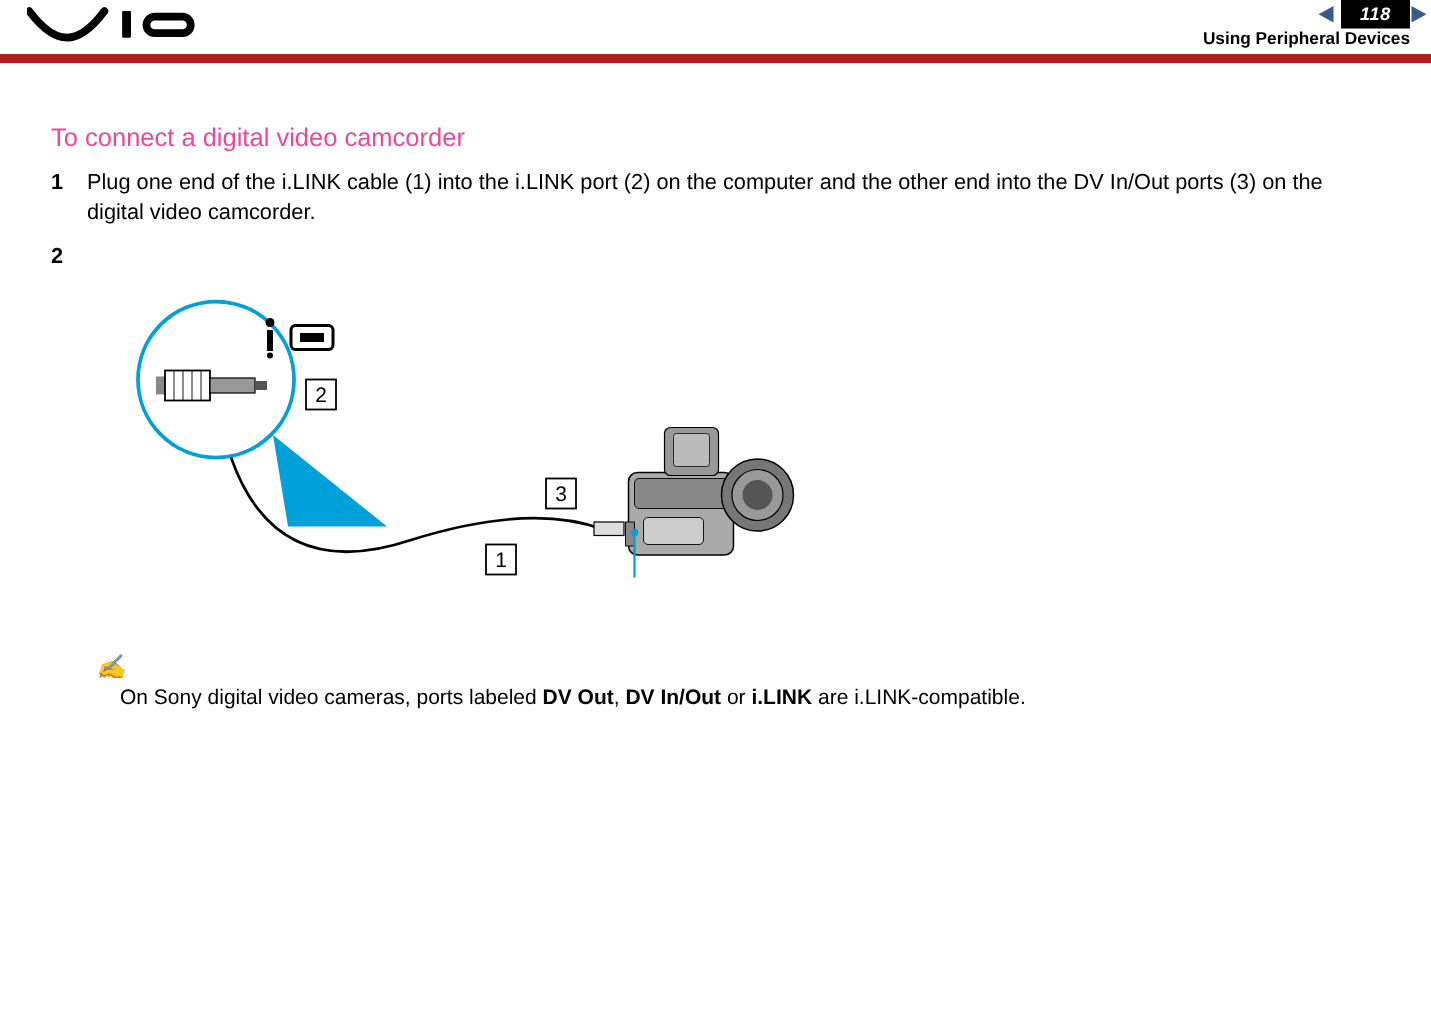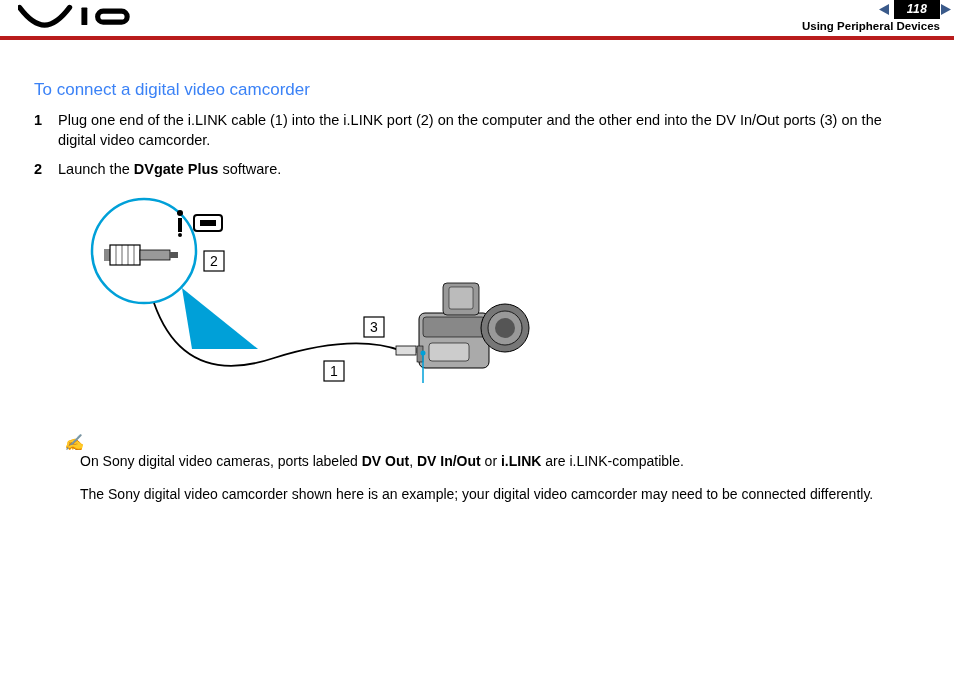--- a/index.html
+++ b/index.html
@@ -8,21 +8,21 @@
     width: 954px;
     height: 674px;
     background: #fff;
     font-family: Arial, Helvetica, sans-serif;
     color: #000;
     overflow: hidden;
   }
   .header {
     position: relative;
     height: 36px;
-    border-bottom: 4px solid #b91c1c;
+    border-bottom: 6px solid #b91c1c;
   }
   .logo {
     position: absolute;
     left: 18px;
     top: 4px;
     height: 26px;
   }
   .page-nav {
     position: absolute;
     right: 0;
@@ -66,21 +66,21 @@
   h1.title {
     margin: 0 0 10px 0;
     font-size: 22px;
     font-weight: 400;
     color: #1a1aff;
   }
   h2.subtitle {
     margin: 0 0 10px 0;
     font-size: 17px;
     font-weight: 400;
-    color: #3b82f6;
+    color: #ec4899;
   }
   .step {
     display: flex;
     font-size: 14.5px;
     line-height: 1.4;
     margin-bottom: 8px;
   }
   .step .num {
     width: 24px;
     flex-shrink: 0;
@@ -138,23 +138,20 @@
 
 <div class="content">
   <h2 class="subtitle">To connect a digital video camcorder</h2>
 
   <div class="step">
     <div class="num">1</div>
     <div>Plug one end of the i.LINK cable (1) into the i.LINK port (2) on the computer and the other end into the DV In/Out ports (3) on the digital video camcorder.</div>
   </div>
   <div class="step">
     <div class="num">2</div>
-    <div>
-      <span>Launch the </span><span class="bold">DVgate Plus</span><span> software.</span>
-    </div>
   </div>
 
   <div class="diagram-wrap">
     <svg width="480" height="220" viewBox="0 0 480 220">
 
       <circle cx="80" cy="58" r="52" fill="#fff" stroke="#00a0d8" stroke-width="2.5"></circle>
       <path d="M118 95 L194 156 L128 156 Z" fill="#00a0d8"></path>
       <circle cx="80" cy="58" r="50" fill="#fff"></circle>
 
       <g transform="translate(40,50)">
@@ -205,15 +202,14 @@
         <text x="310" y="139" text-anchor="middle" font-size="14">3</text>
       </g>
     </svg>
   </div>
 
   <div class="notes">
     <div class="note-icon">✍</div>
     <p>
       <span>On Sony digital video cameras, ports labeled </span><span class="bold">DV Out</span><span>, </span><span class="bold">DV In/Out</span><span> or </span><span class="bold">i.LINK</span><span> are i.LINK-compatible.</span>
     </p>
-    <p>The Sony digital video camcorder shown here is an example; your digital video camcorder may need to be connected differently.</p>
   </div>
 </div>
 
 </body></html>

